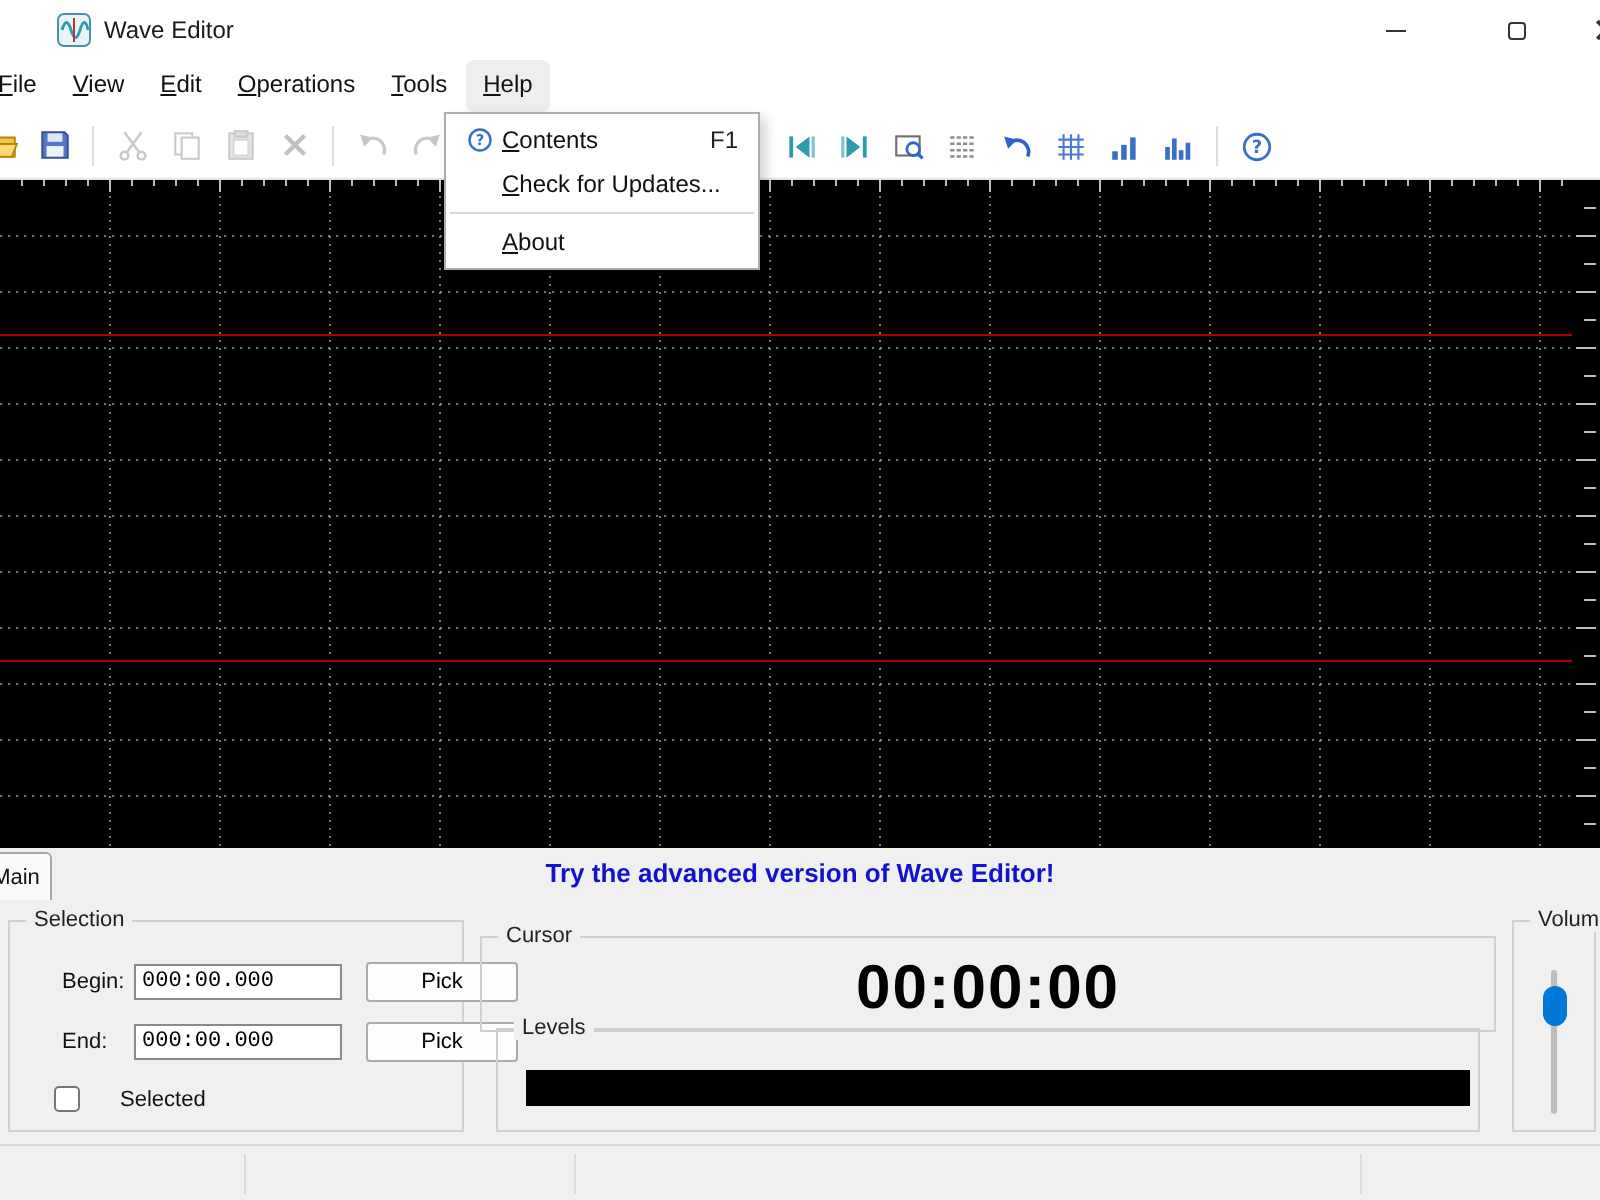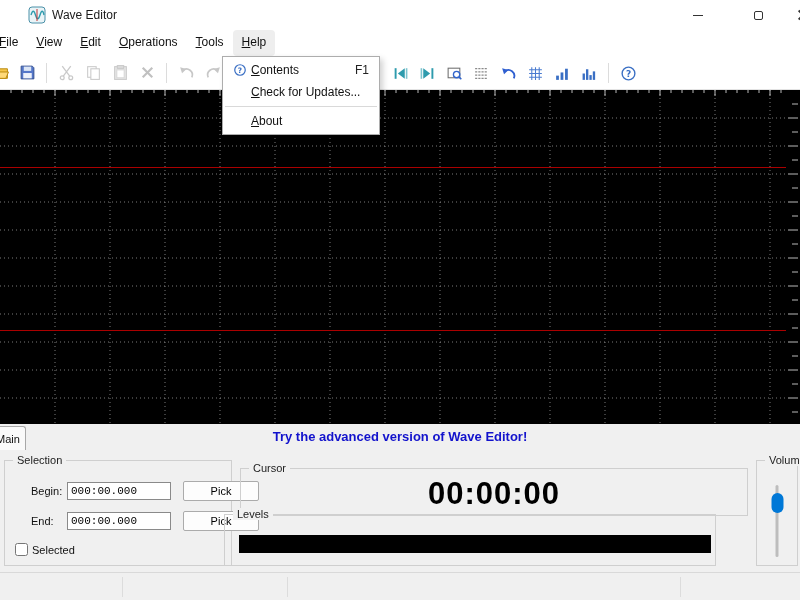--- a/index.html
+++ b/index.html
@@ -54,29 +54,29 @@
   .tabbar { position:absolute; left:0; top:424px; width:800px; height:26px; background:#f0f0f0;padding-left:18px; }
   .tab { position:absolute; left:-10px; top:2px; width:36px; height:24px; background:#fafafa; border:1px solid #a8a8a8; border-bottom:none; border-radius:3px 3px 0 0; font-size:11px; display:flex; align-items:center; justify-content:center; overflow:hidden; }
   .promo { position:absolute; left:0; right:0; top:5px; text-align:center; font-size:13px; font-weight:bold; color:#1212cc; cursor:pointer; }
 
   
   .bottom-panel { position:absolute; left:0; top:450px; width:800px; height:122px; background:#f0f0f0; }
   .group { position:absolute; border:1px solid #cfcfcf; border-radius:0; }
   .group-title { position:absolute; top:-7px; left:8px; background:#f0f0f0; padding:0 4px; font-size:11px; color:#222; }
   .g-selection{left:4px;top:10px;width:228px;height:106px}
   .g-cursor{left:240px;top:18px;width:508px;height:48px}
-  .g-levels{left:224px;top:64px;width:492px;height:52px}
+  .g-levels{left:248px;top:64px;width:492px;height:52px}
   .g-volume{left:756px;top:10px;width:42px;height:106px}
 
   .sel-row{position:absolute;left:26px;display:flex;align-items:center;}
   .row-begin{top:20px}.row-end{top:50px}
   .sel-label{width:36px;font-size:11px}
   .sel-input{width:104px;height:18px;border:1px solid #8a8a8a;font-size:11px;padding:0 3px;font-family:Liberation Mono, monospace;background:#fff}
   .pick-btn{margin-left:12px;width:76px;height:20px;border:1px solid #ababab;background:#fdfdfd;font-size:11px;border-radius:2px;font-family:"Liberation Sans",sans-serif}
-  .sel-check{position:absolute;left:10px;top:82px;display:flex;align-items:center;gap:4px;font-size:11px}
+  .sel-check{position:absolute;left:22px;top:82px;display:flex;align-items:center;gap:20px;font-size:11px}
   input[type=checkbox]{width:13px;height:13px}
 
   .cursor-time{position:absolute;left:0;right:0;top:7px;text-align:center;font-size:31px;font-weight:bold;letter-spacing:1px;color:#000}
 
   .levels-bar{position:absolute;left:14px;top:20px;width:472px;height:18px;background:#000}
 
   .vol-track{position:absolute;left:50%;transform:translateX(-50%);top:24px;width:3px;height:72px;background:#bdbdbd;border-radius:2px;cursor:pointer}
   .vol-handle{position:absolute;left:50%;transform:translateX(-50%);top:8px;width:12px;height:20px;background:#0078d7;border-radius:6px;cursor:pointer}
 
   

